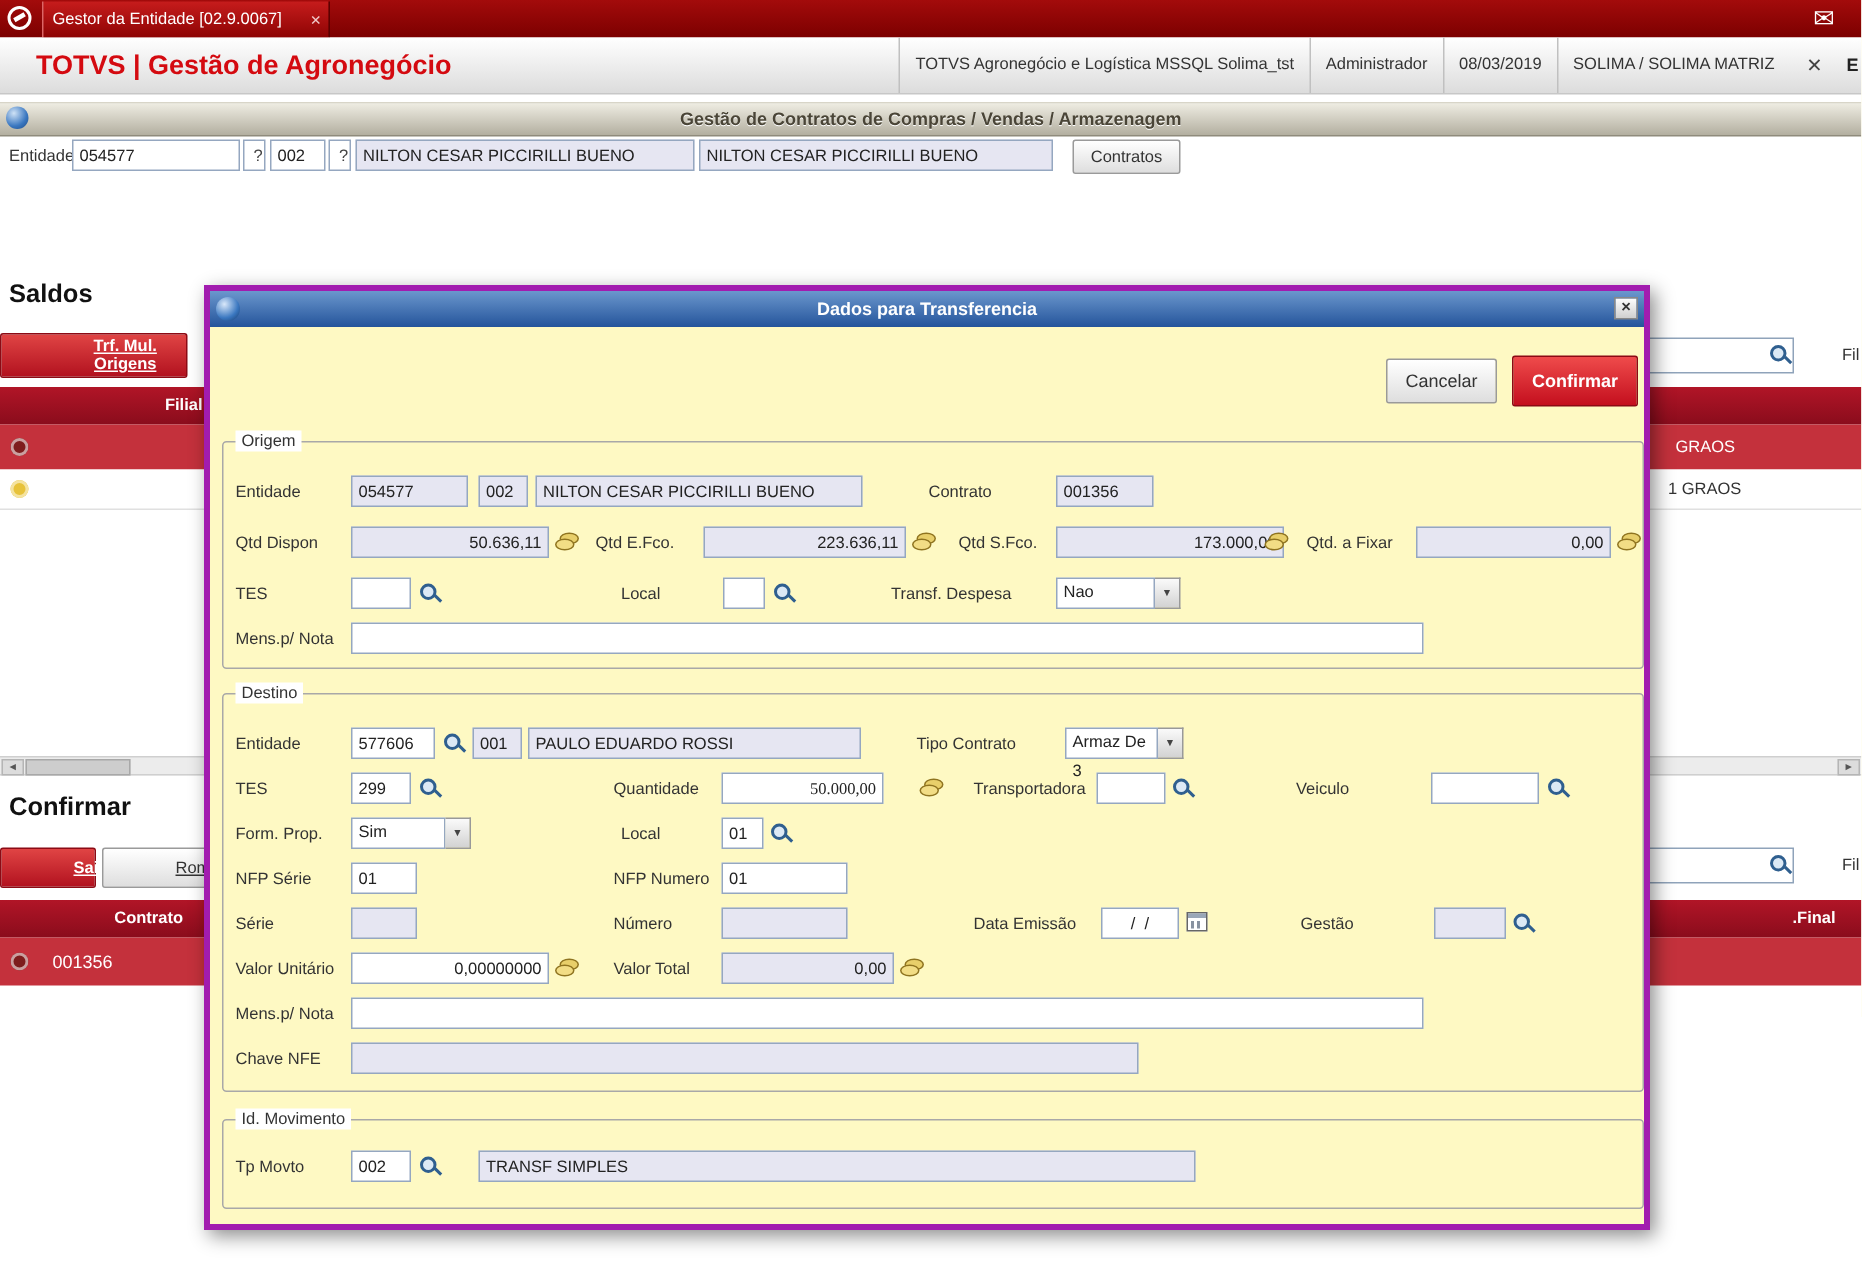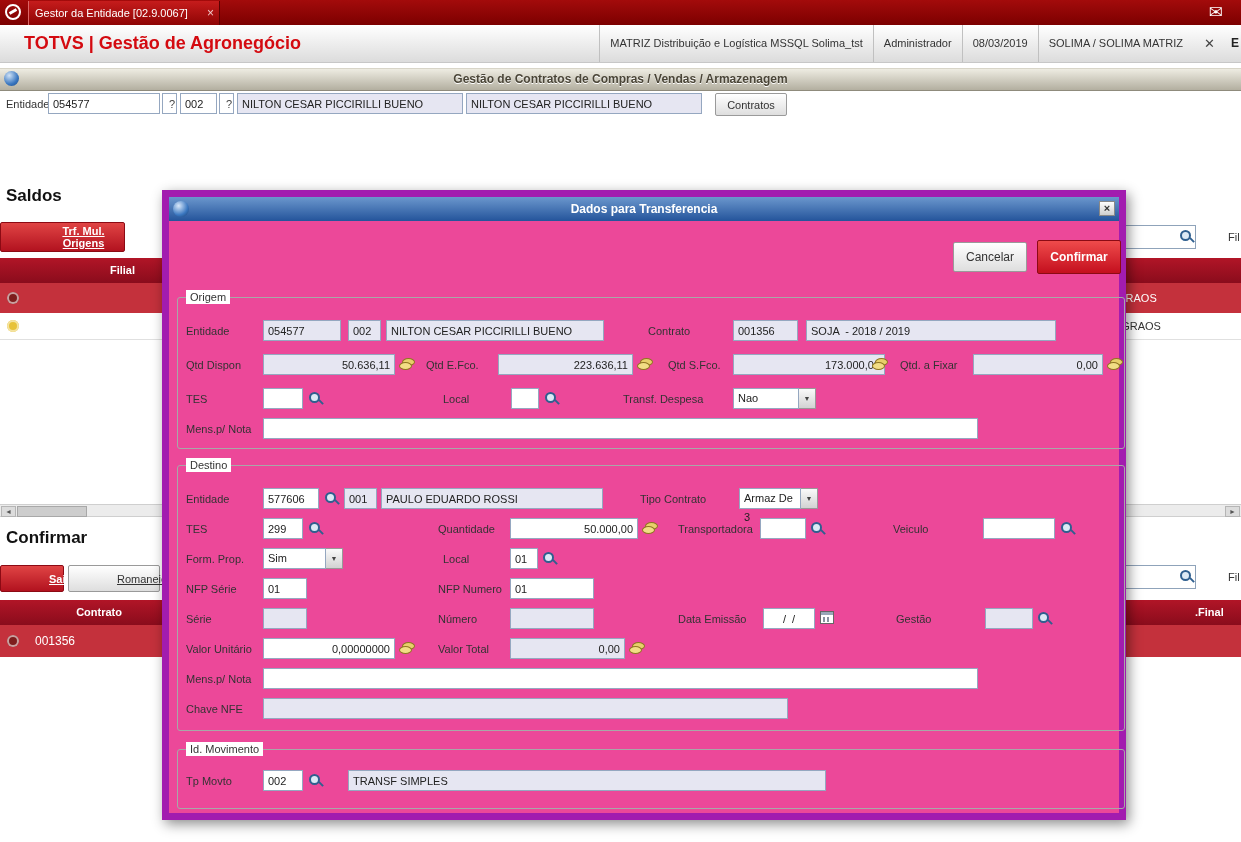--- a/index.html
+++ b/index.html
@@ -53,21 +53,21 @@
   .money::before{content:"";position:absolute;left:3px;top:0;width:11px;height:6px;border-radius:50%;background:#e8cf6a;border:1px solid #8f7420;}
   .money::after{content:"";position:absolute;left:0;top:4px;width:11px;height:6px;border-radius:50%;background:#f2dd85;border:1px solid #8f7420;}
   .cal{position:absolute;width:14px;height:13px;border:1px solid #666;background:#fff;box-sizing:border-box;cursor:pointer;}
   .cal::before{content:"";position:absolute;left:0;top:0;right:0;height:3px;background:#9aa7b8;}
   .cal::after{content:"";position:absolute;left:2px;top:5px;width:8px;height:5px;background:repeating-linear-gradient(to right,#8892a0 0 2px,transparent 2px 4px);}
   
   .sel{position:absolute;height:21px;display:flex;box-sizing:border-box;cursor:pointer;}
   .sel .v{flex:1;border:1px solid #95a7c0;background:#fff;font-size:11px;line-height:19px;padding:0 4px;box-sizing:border-box;color:#222;}
   .sel .a{width:17px;border:1px solid #999;border-left:none;background:linear-gradient(#fafafa,#d2d2d2);font-size:7px;color:#444;display:flex;align-items:center;justify-content:center;box-sizing:border-box;}
   
-  .modal{position:absolute;left:162px;top:190px;width:964px;height:630px;background:#ec4899;border:7px solid #a21caf;box-shadow:3px 4px 12px rgba(0,0,0,.45);box-sizing:border-box;}
+  .modal{position:absolute;left:136px;top:190px;width:964px;height:630px;background:#fef9c3;border:4px solid #a21caf;box-shadow:3px 4px 12px rgba(0,0,0,.45);box-sizing:border-box;}
   .mtitle{position:absolute;left:0;top:0;width:100%;height:24px;background:linear-gradient(#6b97cd,#24549b);color:#fff;font-size:12px;font-weight:bold;text-align:center;line-height:24px;}
   .mclose{position:absolute;right:4px;top:4px;width:16px;height:15px;background:linear-gradient(#fdfdfd,#cfcfcf);border:1px solid #888;font-size:11px;line-height:13px;text-align:center;color:#333;box-sizing:border-box;cursor:pointer;}
   .mball{position:absolute;left:4px;top:4px;width:16px;height:16px;border-radius:50%;background:radial-gradient(circle at 35% 30%,#d9e8fa,#3a77c0 60%,#16396b);}
   .grp{position:absolute;border:1px solid #a8a8a8;border-radius:3px;box-sizing:border-box;}
   .legend{position:absolute;top:-8px;left:8px;background:#fff;padding:0 4px;font-size:11px;color:#333;line-height:14px;}
   .confirm{background:linear-gradient(#ef4b4b,#c40f1e);border:1px solid #8c0a14;font-size:12px;}
 </style>
 </head>
 <body>
 
@@ -78,21 +78,21 @@
     <div class="tab">
       <span>Gestor da Entidade [02.9.0067]</span>
       <span class="tabx">×</span>
     </div>
     <span class="mail">✉</span>
   </div>
 
   <div class="header">
     <span class="brand">TOTVS | Gestão de Agronegócio</span>
     <div class="hright">
-      <span class="hitem">MATRIZ Distribuição e Logística MSSQL Solima_tst</span>
+      <span class="hitem">TOTVS Agronegócio e Logística MSSQL Solima_tst</span>
       <span class="hitem">Administrador</span>
       <span class="hitem">08/03/2019</span>
       <span class="hitem">SOLIMA / SOLIMA MATRIZ</span>
     </div>
     <span class="hclose">✕</span>
     <span class="hedge">E</span>
   </div>
 
   <div class="subheader">
     <span class="blueball"></span>
@@ -164,21 +164,20 @@
 
     <div class="grp" style="left:8px;top:100px;width:948px;height:152px;">
       <span class="legend">Origem</span>
 
       <span class="lbl" style="left:8px;top:22px;">Entidade</span>
       <input class="inp ro" style="left: 85px; top: 22px; width: 78px;" readonly="" value="054577">
       <input class="inp ro" style="left: 170px; top: 22px; width: 33px;" readonly="" value="002">
       <input class="inp ro" style="left: 208px; top: 22px; width: 218px;" readonly="" value="NILTON CESAR PICCIRILLI BUENO">
       <span class="lbl" style="left:470px;top:22px;">Contrato</span>
       <input class="inp ro" style="left: 555px; top: 22px; width: 65px;" readonly="" value="001356">
-      <input class="inp ro" style="left: 628px; top: 22px; width: 250px;" readonly="" value="SOJA  - 2018 / 2019">
 
       <span class="lbl" style="left:8px;top:56px;">Qtd Dispon</span>
       <input class="inp ro num" style="left: 85px; top: 56px; width: 132px;" readonly="" value="50.636,11">
       <span class="money" style="left:221px;top:60px;"></span>
       <span class="lbl" style="left:248px;top:56px;">Qtd E.Fco.</span>
       <input class="inp ro num" style="left: 320px; top: 56px; width: 135px;" readonly="" value="223.636,11">
       <span class="money" style="left:459px;top:60px;"></span>
       <span class="lbl" style="left:490px;top:56px;">Qtd S.Fco.</span>
       <input class="inp ro num" style="left: 555px; top: 56px; width: 152px;" readonly="" value="173.000,00">
       <span class="money" style="left:694px;top:60px;"></span>
@@ -213,21 +212,21 @@
       <span class="lbl" style="left:462px;top:22px;">Tipo Contrato</span>
       <div class="sel" style="left:545px;top:22px;width:95px;padding-left:16px;">
         <span class="v">Armaz De 3</span>
         <span class="a">▼</span>
       </div>
 
       <span class="lbl" style="left:8px;top:52px;">TES</span>
       <input class="inp" style="left: 85px; top: 52px; width: 40px;" value="299">
       <span class="mag" style="left:130px;top:55px;"></span>
       <span class="lbl" style="left:260px;top:52px;">Quantidade</span>
-      <input class="inp num" style="left: 332px; top: 52px; width: 128px;" value="50.000,00">
+      <input class="inp num" style="left: 332px; top: 52px; width: 108px; font-family: Liberation Serif, serif;" value="50.000,00">
       <span class="money" style="left:464px;top:56px;"></span>
       <span class="lbl" style="left:500px;top:52px;">Transportadora</span>
       <input class="inp" style="left: 582px; top: 52px; width: 46px;" value="">
       <span class="mag" style="left:632px;top:55px;"></span>
       <span class="lbl" style="left:715px;top:52px;">Veiculo</span>
       <input class="inp" style="left: 805px; top: 52px; width: 72px;" value="">
       <span class="mag" style="left:882px;top:55px;"></span>
 
       <span class="lbl" style="left:8px;top:82px;">Form. Prop.</span>
       <div class="sel" style="left:85px;top:82px;width:80px;">

